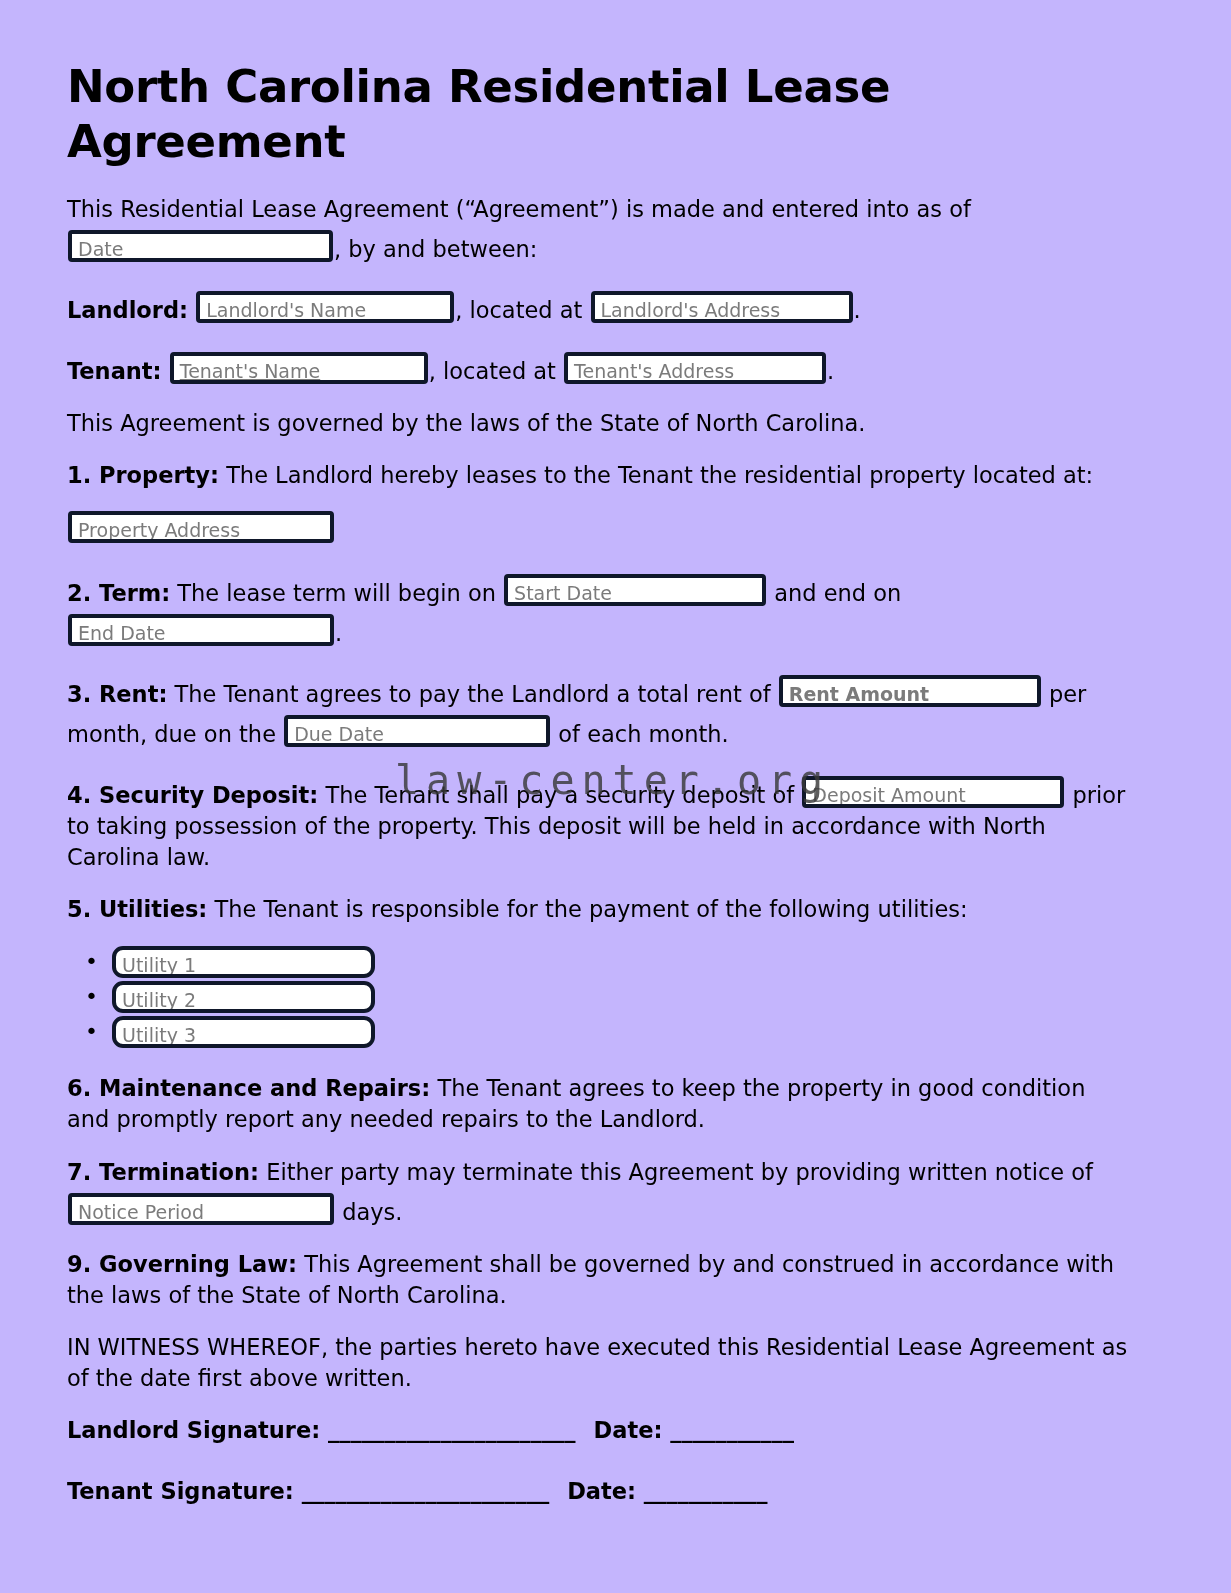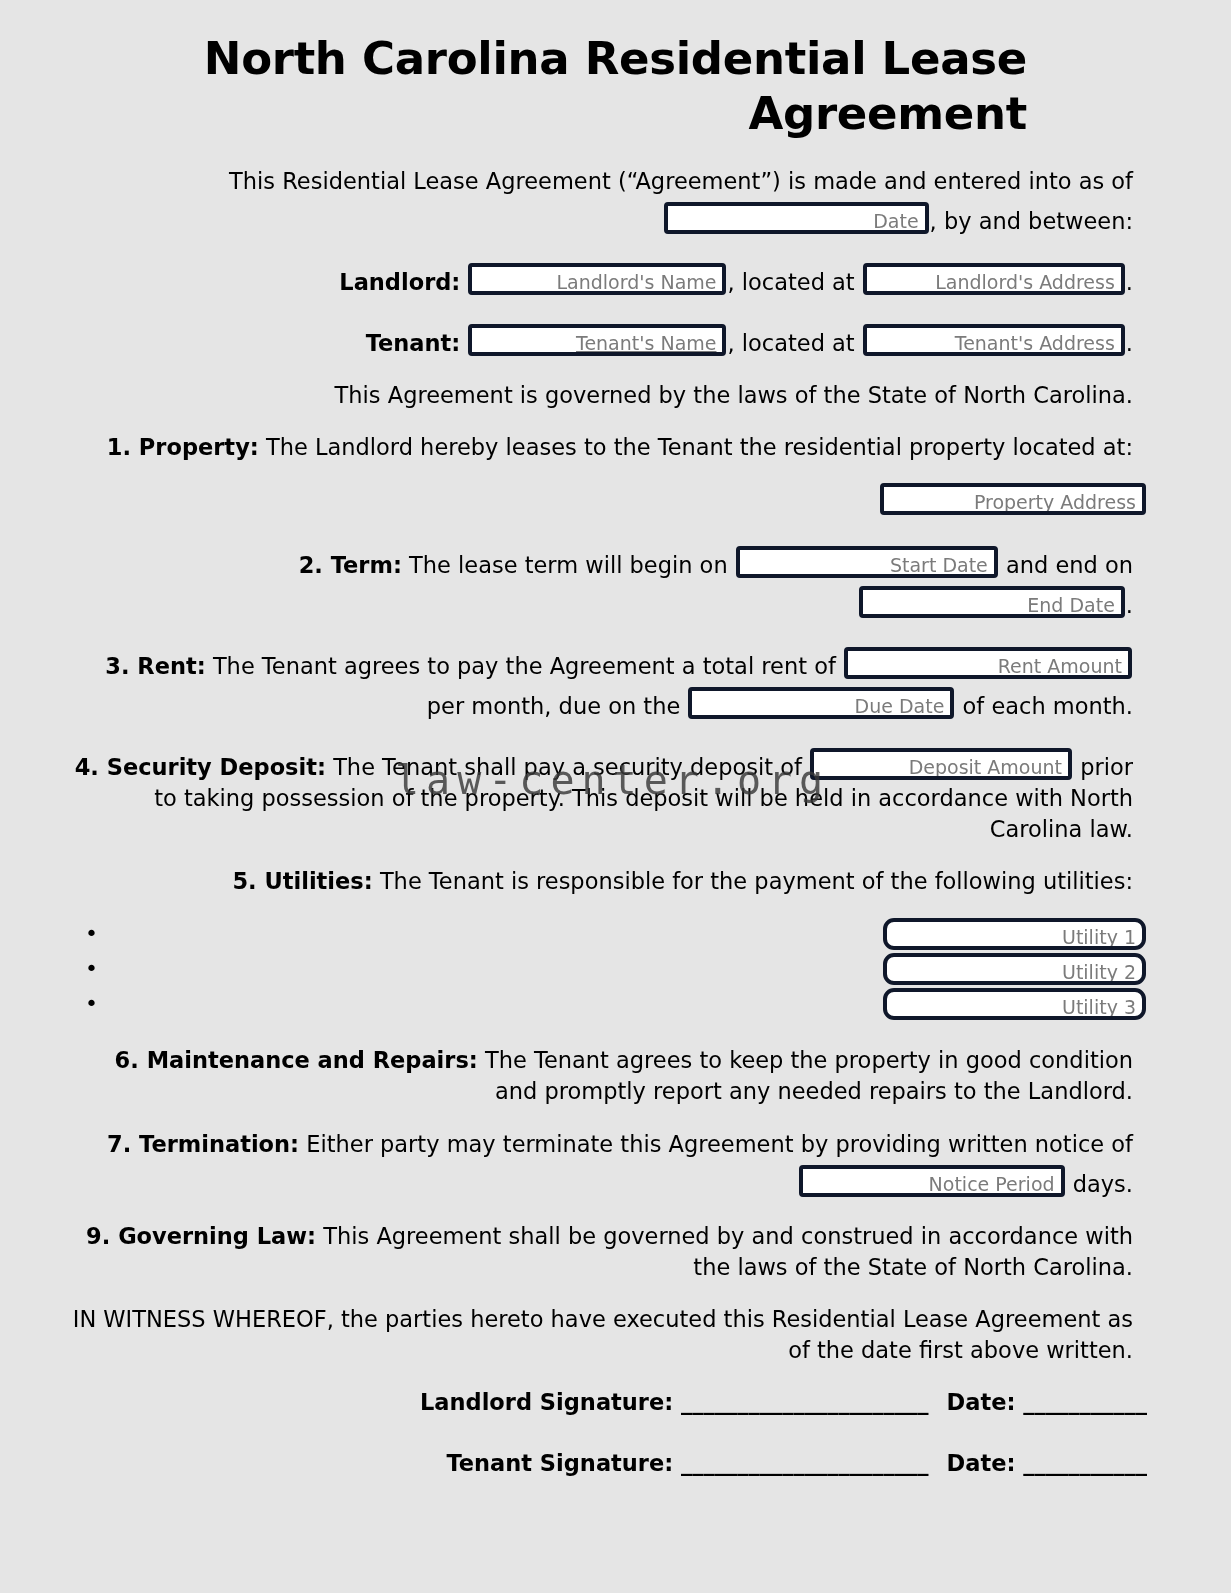--- a/index.html
+++ b/index.html
@@ -8,25 +8,24 @@
     background: #ffffff;
   }
   body {
     font-family: "DejaVu Sans", sans-serif;
     color: #000000;
   }
   .page {
     position: relative;
     width: 1231px;
     height: 1593px;
-    background: #e5e5e5;
+    background: #c4b5fd;
     overflow: hidden;
     box-sizing: border-box;
-    padding: 32px 84px 0 67px;
-    text-align: right;
+    padding: 60px 84px 0 67px;
   }
   .doc-title {
     font-size: 45px;
     font-weight: bold;
     line-height: 1.22;
     letter-spacing: -0.3px;
     margin: 0 0 24px 0;
     max-width: 960px;
   }
   p.para {
@@ -62,21 +61,21 @@
     margin: 0 1px;
   }
   .fld-date      { width: 265px; }
   .fld-llname    { width: 258px; }
   .fld-lladdr    { width: 262px; }
   .fld-tname     { width: 258px; text-decoration: underline; }
   .fld-taddr     { width: 262px; }
   .fld-propaddr  { width: 266px; }
   .fld-start     { width: 262px; }
   .fld-end       { width: 266px; }
-  .fld-rent      { width: 288px; }
+  .fld-rent      { width: 262px; font-weight: bold; }
   .fld-due       { width: 266px; }
   .fld-deposit   { width: 262px; }
   .fld-utility   { width: 263px; }
   .fld-notice    { width: 266px; }
 
   .block-field {
     margin: 0 0 22px 0;
   }
   .block-field .fld { top: 0; }
 
@@ -143,21 +142,21 @@
   <p class="para"><span class="lbl">Tenant:</span> <span class="fld fld-tname">Tenant's Name</span><span>, located at</span> <span class="fld fld-taddr">Tenant's Address</span><span>.</span></p>
 
   <p class="para">This Agreement is governed by the laws of the State of North Carolina.</p>
 
   <p class="para tight"><span class="lbl">1. Property:</span> <span>The Landlord hereby leases to the Tenant the residential property located at:</span></p>
 
   <div class="block-field"><span class="fld fld-propaddr">Property Address</span></div>
 
   <p class="para"><span class="lbl">2. Term:</span> <span>The lease term will begin on</span> <span class="fld fld-start">Start Date</span> <span>and end on</span><br><span class="fld fld-end">End Date</span><span>.</span></p>
 
-  <p class="para"><span class="lbl">3. Rent:</span> <span>The Tenant agrees to pay the Agreement a total rent of</span> <span class="fld fld-rent">Rent Amount</span> <span>per month, due on the</span> <span class="fld fld-due">Due Date</span> <span>of each month.</span></p>
+  <p class="para"><span class="lbl">3. Rent:</span> <span>The Tenant agrees to pay the Landlord a total rent of</span> <span class="fld fld-rent">Rent Amount</span> <span>per month, due on the</span> <span class="fld fld-due">Due Date</span> <span>of each month.</span></p>
 
   <p class="para"><span class="lbl">4. Security Deposit:</span> <span>The Tenant shall pay a security deposit of</span> <span class="fld fld-deposit">Deposit Amount</span> <span>prior to taking possession of the property. This deposit will be held in accordance with North Carolina law.</span></p>
 
   <p class="para tight"><span class="lbl">5. Utilities:</span> <span>The Tenant is responsible for the payment of the following utilities:</span></p>
 
   <ul class="utils">
     <li><span class="bullet">•</span><span class="fld fld-utility">Utility 1</span></li>
     <li><span class="bullet">•</span><span class="fld fld-utility">Utility 2</span></li>
     <li><span class="bullet">•</span><span class="fld fld-utility">Utility 3</span></li>
   </ul>

